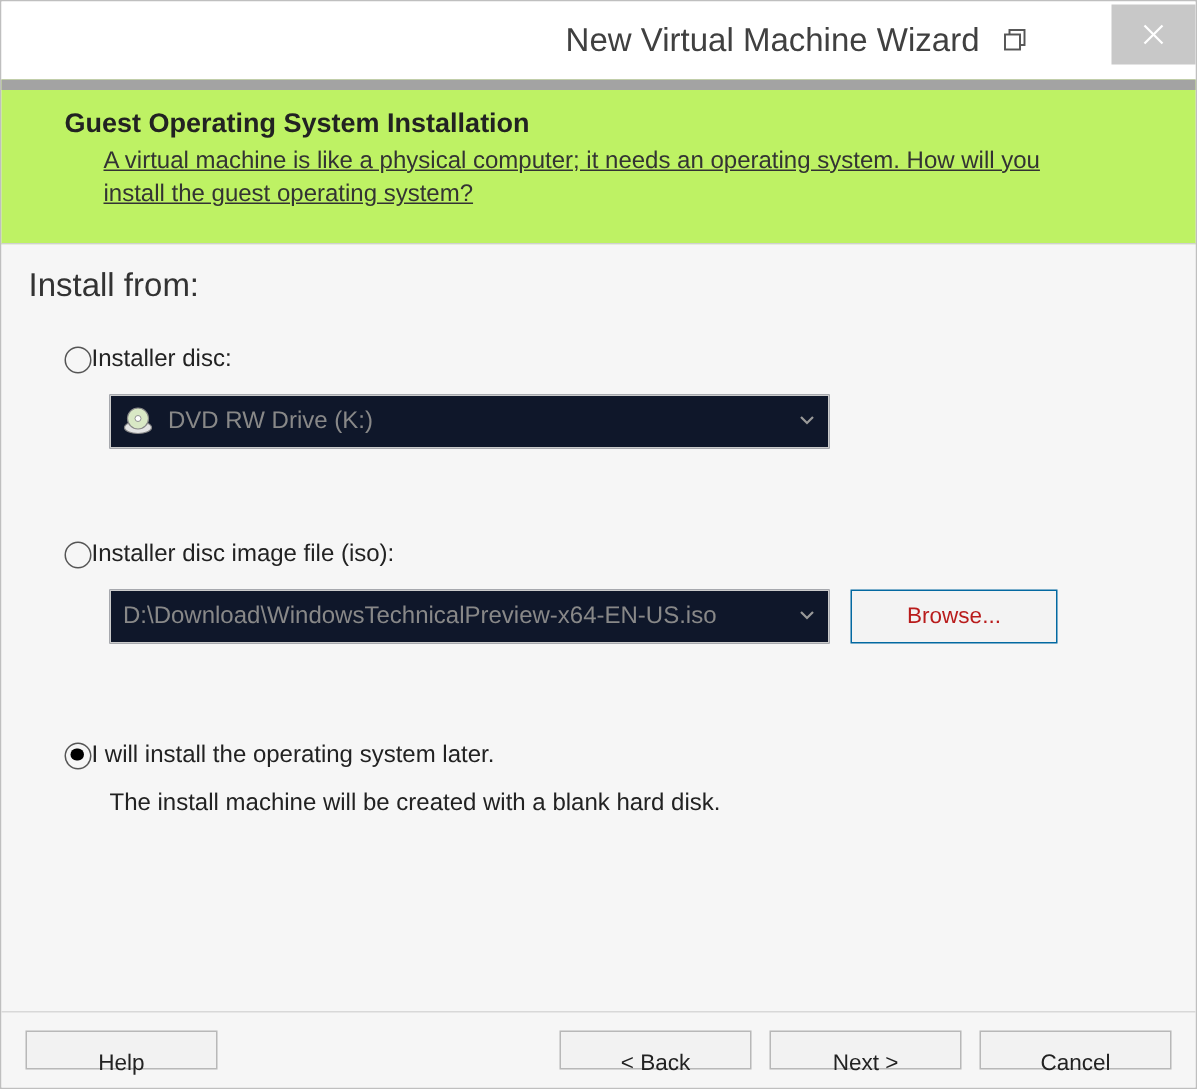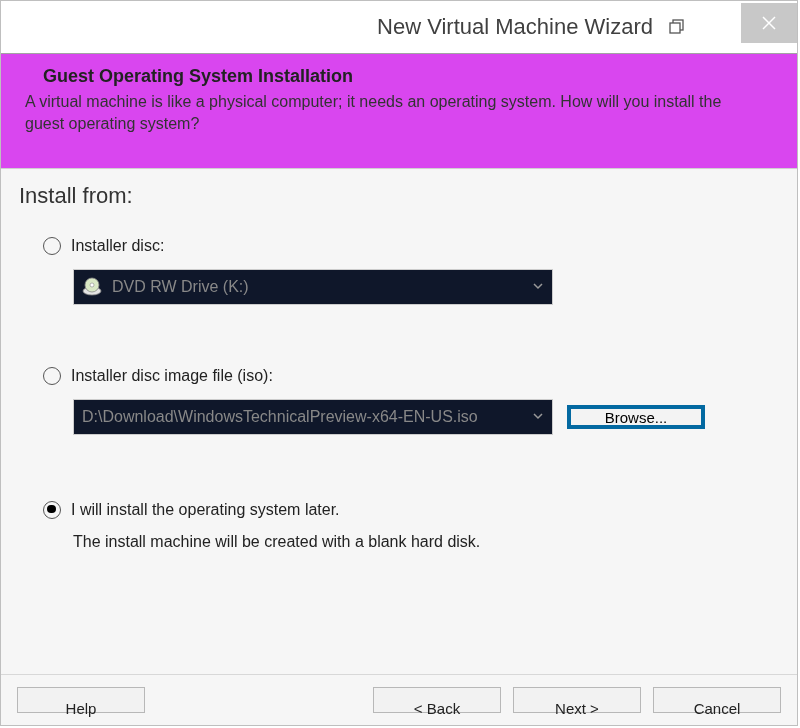--- a/index.html
+++ b/index.html
@@ -60,55 +60,56 @@
       justify-content: center;
       margin-left: 40px;
       margin-right: 0;
       margin-top: -8px;
     }
     .titlebar .close-btn svg line {
       stroke: #fff;
       stroke-width: 1.5;
     }
     .header-panel {
-      border-top: 1px solid #a3a3a3;
+      border-top: 7px solid #a3a3a3;
       border-bottom: 1px solid #d0d0d0;
-      padding: 12px 24px 32px 24px;
-      background: #d946ef;
+      padding: 12px 24px 20px 24px;
+      background: #bef264;
     }
     .header-panel .heading {
       font-size: 18px;
       font-weight: 700;
       color: #222;
       margin-bottom: 4px;
       margin-left: 18px;
     }
     .header-panel .subtext {
       font-size: 16px;
       color: #333;
       line-height: 1.4;
+      margin-left: 44px;
       margin-right: 44px;
+      text-decoration: underline;
     }
     .content {
       flex: 1;
       padding: 14px 18px 0 18px;
       background: #f6f6f6;
     }
     .section-label {
       font-size: 22px;
       color: #333;
       margin-bottom: 28px;
     }
     .option {
       margin-left: 24px;
       margin-bottom: 28px;
     }
     .radio-row {
       display: flex;
-      gap: 10px;
       margin-bottom: 14px;
     }
     .radio {
       width: 18px;
       height: 18px;
       border: 1.5px solid #555;
       border-radius: 50%;
       display: inline-block;
       position: relative;
       flex-shrink: 0;
@@ -169,24 +170,24 @@
       font-size: 14px;
     }
     .iso-row {
       display: flex;
       align-items: center;
       gap: 14px;
       margin-left: 30px;
     }
     .browse-btn {
       width: 138px;
-      height: 24px;
-      border: 4px solid #0369a1;
+      height: 36px;
+      border: 1px solid #0369a1;
       background: #f3f3f3;
-      color: #000000;
+      color: #b91c1c;
       font-size: 15px;
       font-family: inherit;
       cursor: default;
     }
     .option.spacer-lg {
       margin-top: 62px;
     }
     .option.spacer-xl {
       margin-top: 66px;
     }

